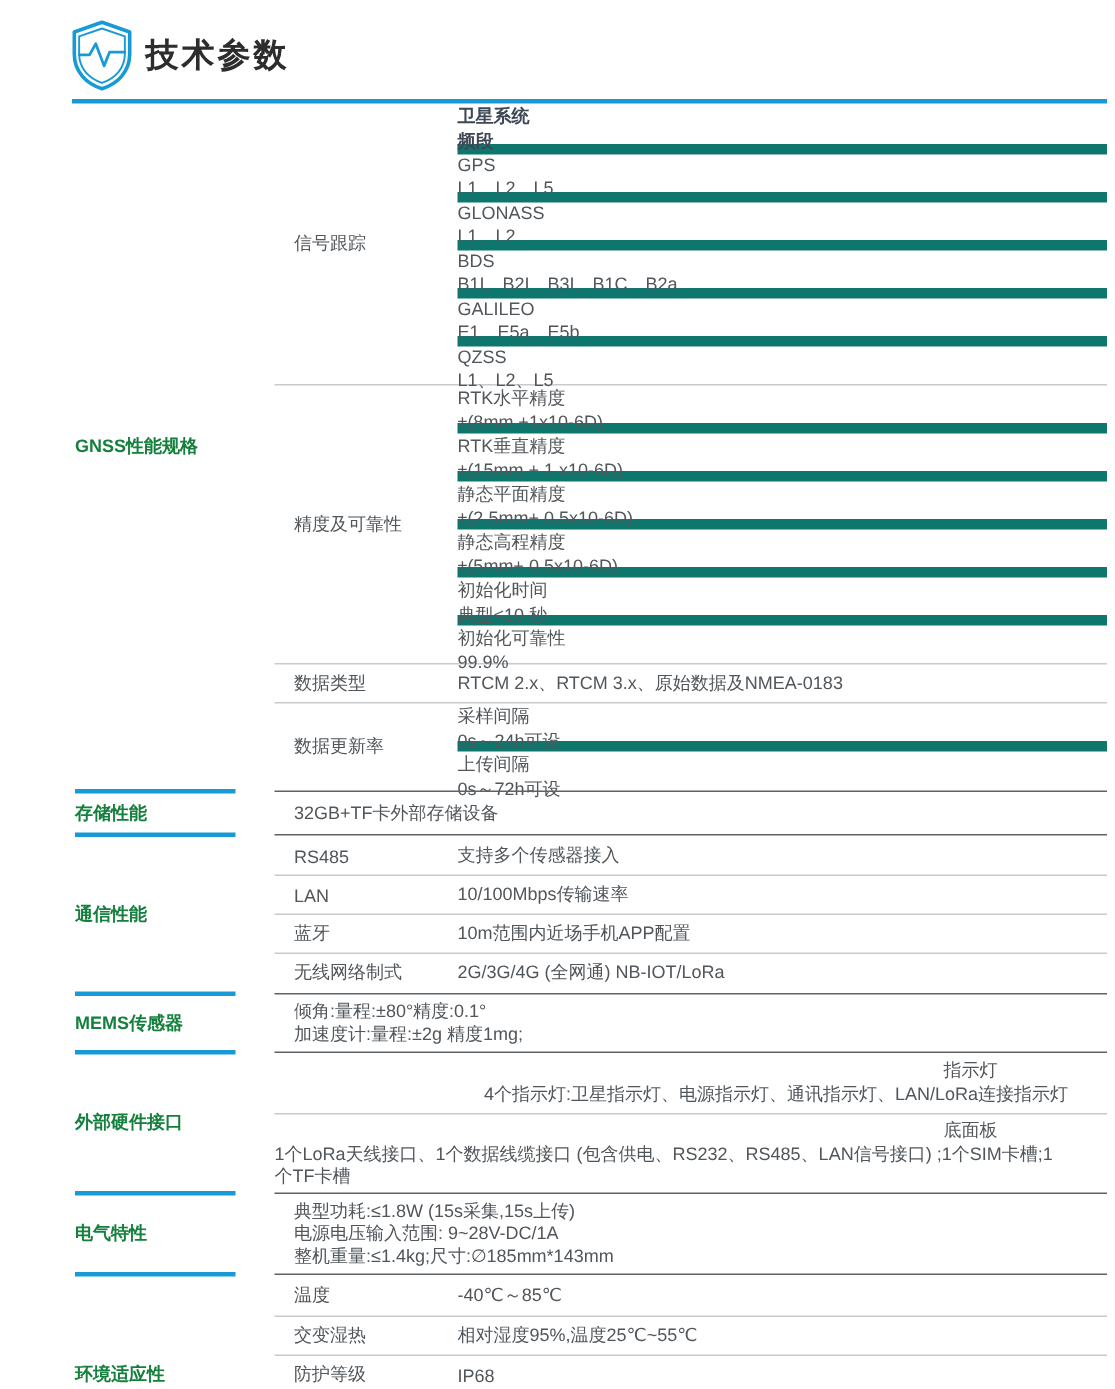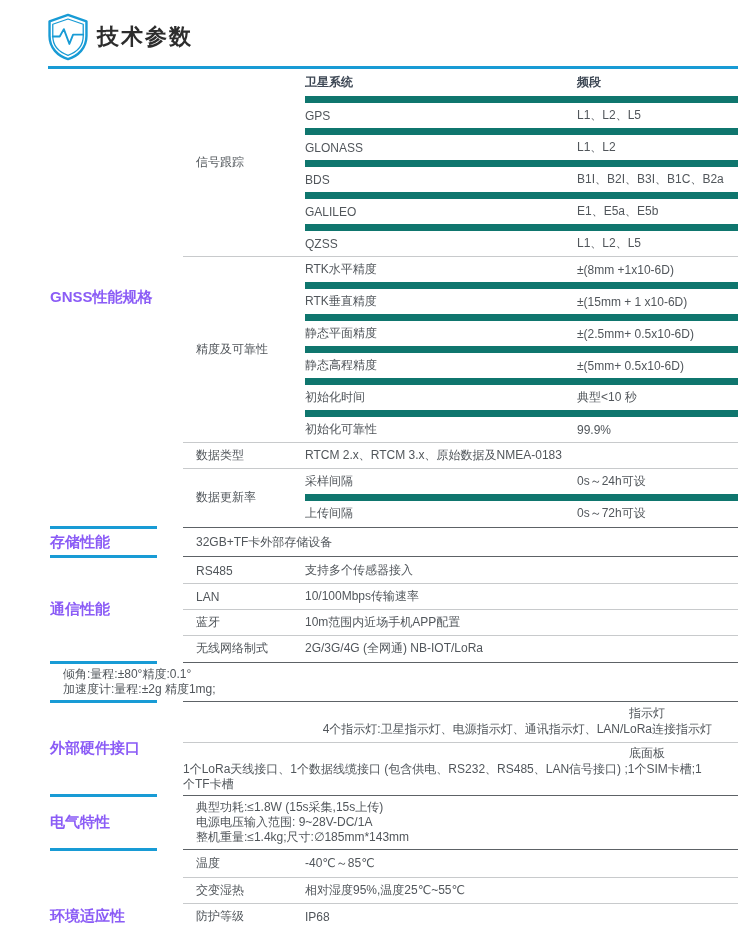--- a/index.html
+++ b/index.html
@@ -12,30 +12,30 @@
   
   .hdr{display:flex;align-items:center;gap:5px;padding-top:8px;height:58px;margin-left:-6px;}
   .hdr svg{width:48px;height:52px;display:block;}
   .ttl{font-size:22px;font-weight:bold;color:#2d2d2d;letter-spacing:2px;}
   .toprule{height:3px;background:#189bd5;width:690px;margin-left:-2px;}
   
   .sec{display:flex;}
   .sec-label{
     width:133px;box-sizing:border-box;flex-shrink:0;
     display:flex;align-items:center;
-    font-weight:bold;font-size:15px;color:#8b5cf6;
+    font-weight:bold;font-size:12px;color:#15803d;
   }
   .sec-body{width:555px;box-sizing:border-box;}
   .sec-body > * + *{border-top:1px solid #c8cacc;}
   
   .grp{display:flex;}
   .grp-label{width:122px;box-sizing:border-box;padding-left:13px;flex-shrink:0;display:flex;align-items:center;}
   .grp-rows{flex:1;}
   .grp-rows > * + *{border-top:7px solid #0f766e;}
-  .trow{display:flex;align-items:center;height:25px;}
+  .trow{display:flex;height:25px;flex-direction:column;}
   .trow.th{height:27px;}
   .trow .ca{width:272px;box-sizing:border-box;}
   .trow .cb{flex:1;}
   .bold{font-weight:bold;color:#3e4855;}
   
   .row{display:flex;align-items:center;height:25px;}
   .row.env{height:25.5px;}
   .row-label{width:122px;box-sizing:border-box;padding-left:13px;flex-shrink:0;}
   .row-val{flex:1;}
   
@@ -189,20 +189,21 @@
       </div>
     </div>
   </div>
 
   <div class="sec-divider">
       <span class="d-blue"></span>
       <span class="d-dark"></span>
     </div>
 
   <div class="sec">
+    <div class="sec-label">MEMS传感器</div>
     <div class="sec-body">
       <div class="cell-ml">
         <span class="ln">倾角:量程:±80°精度:0.1°</span>
         <span class="ln">加速度计:量程:±2g 精度1mg;</span>
       </div>
     </div>
   </div>
 
   <div class="sec-divider">
       <span class="d-blue"></span>

